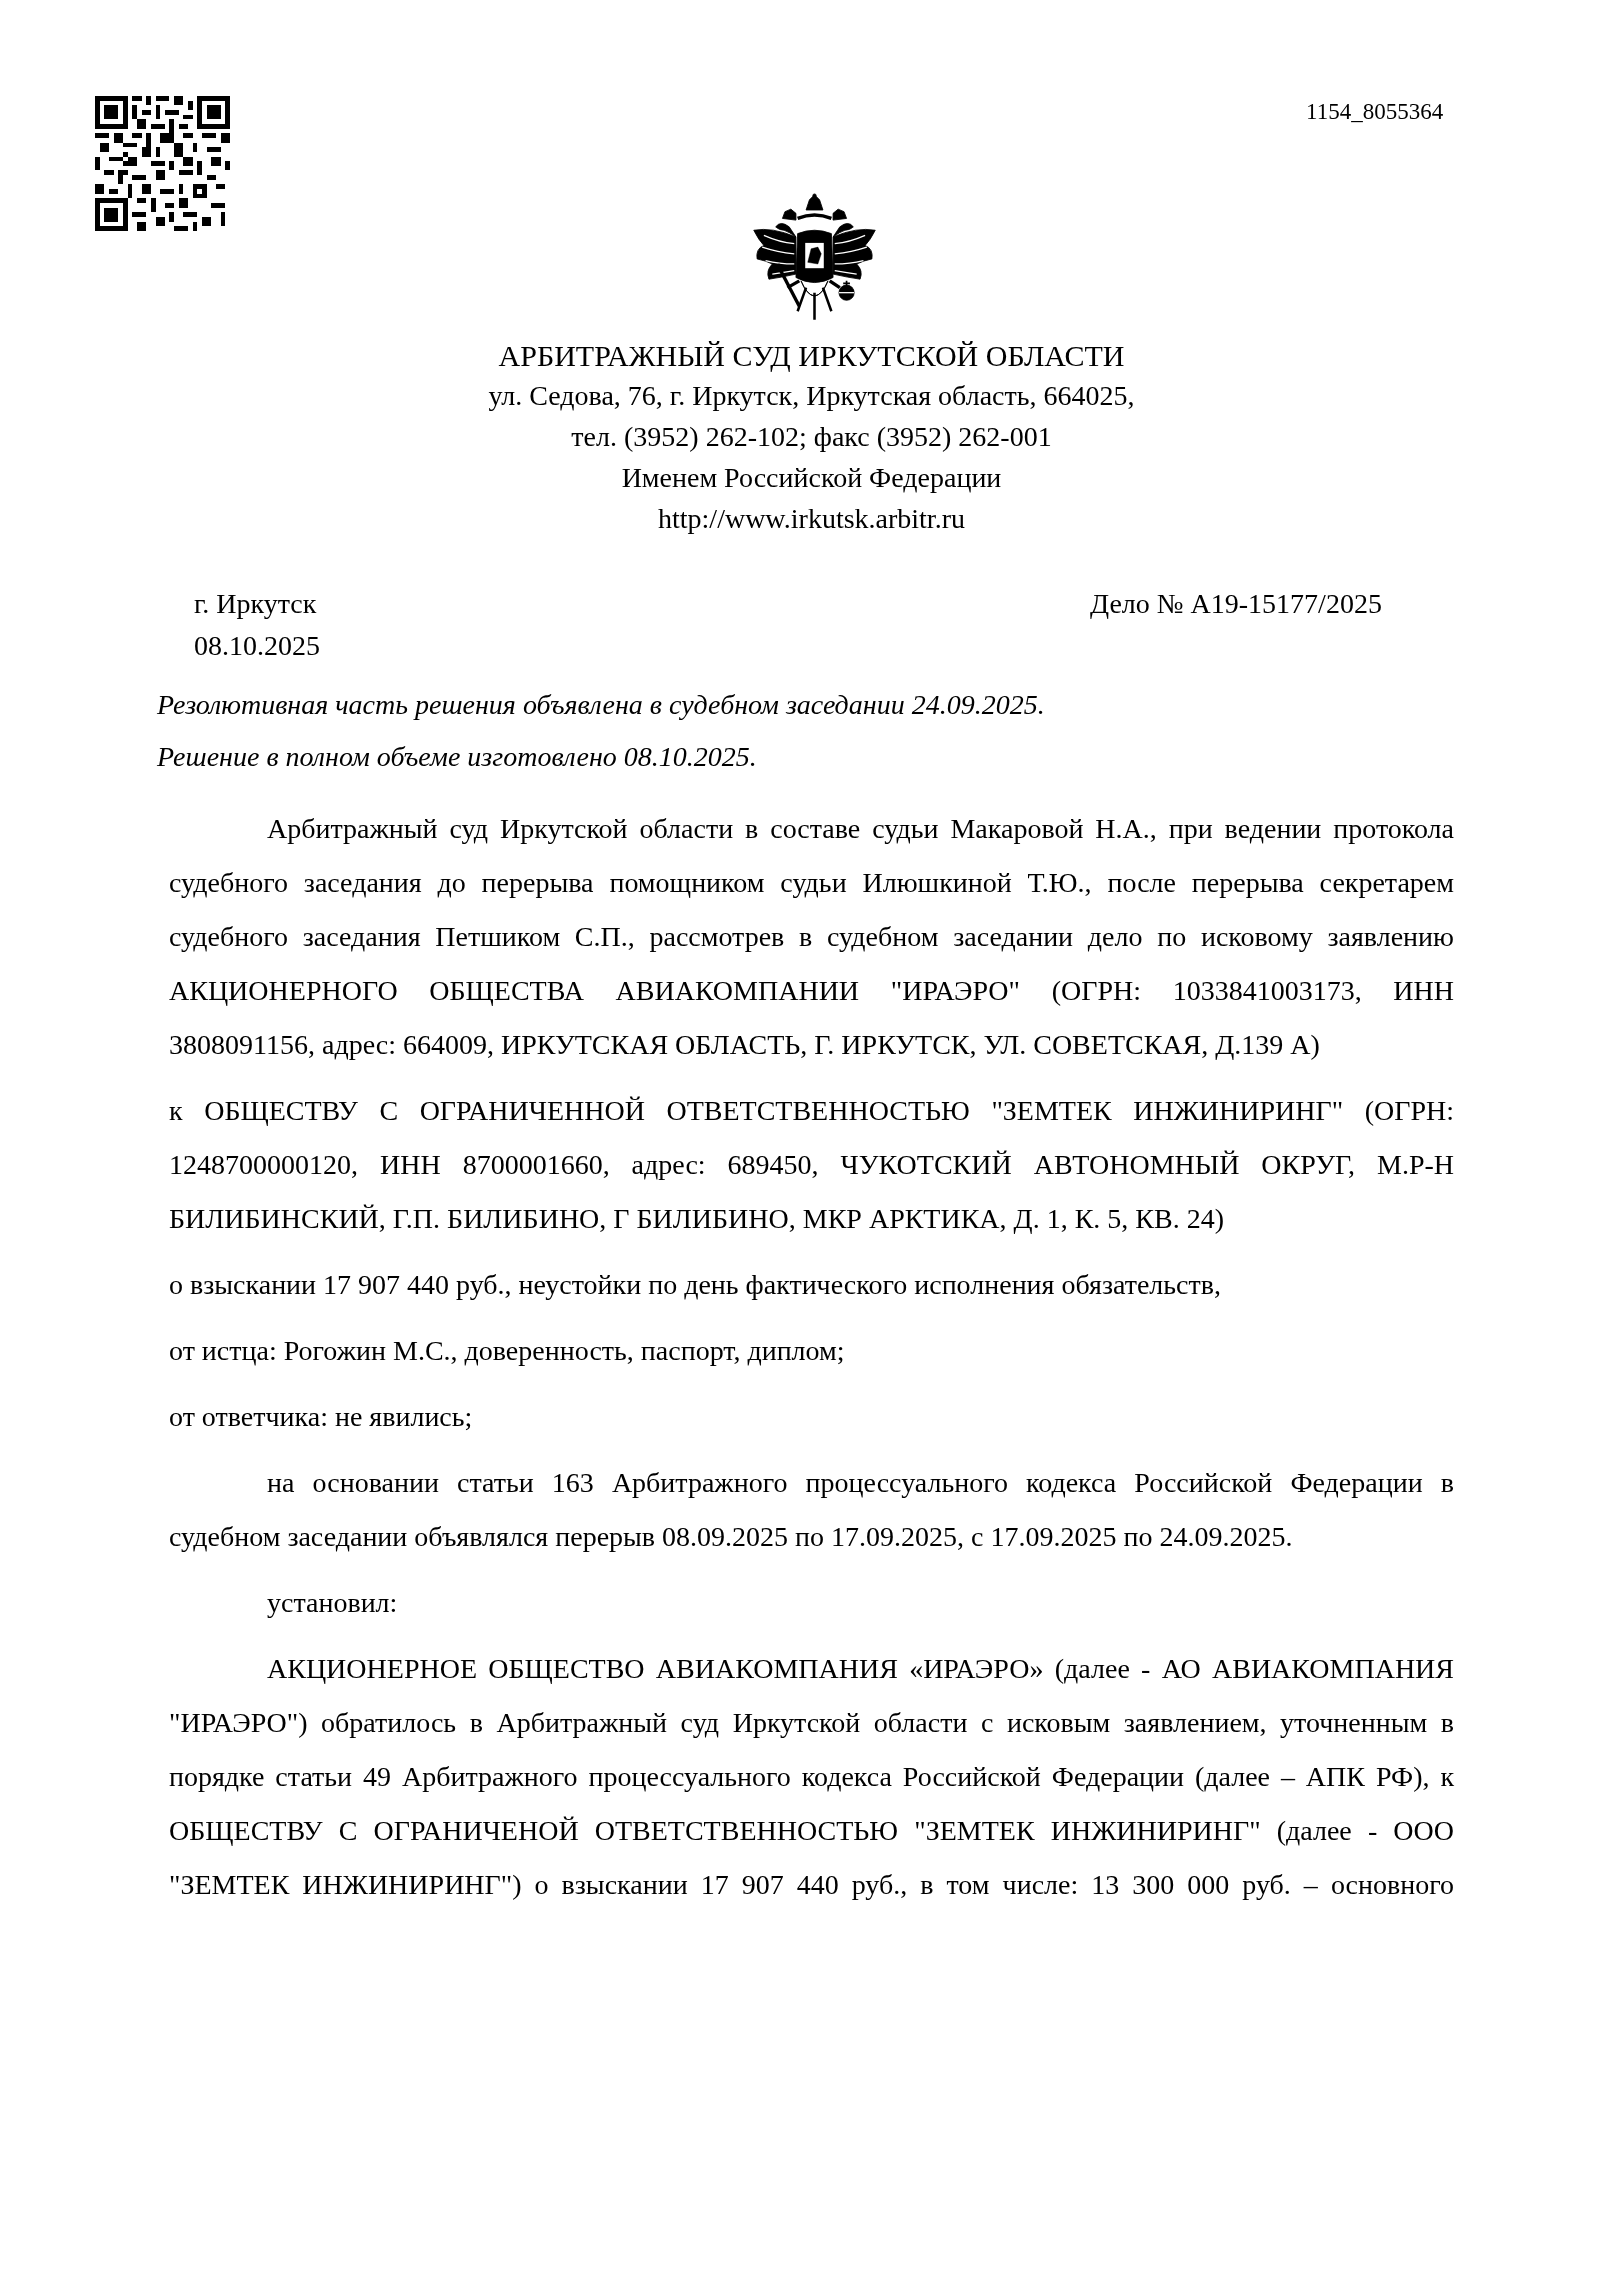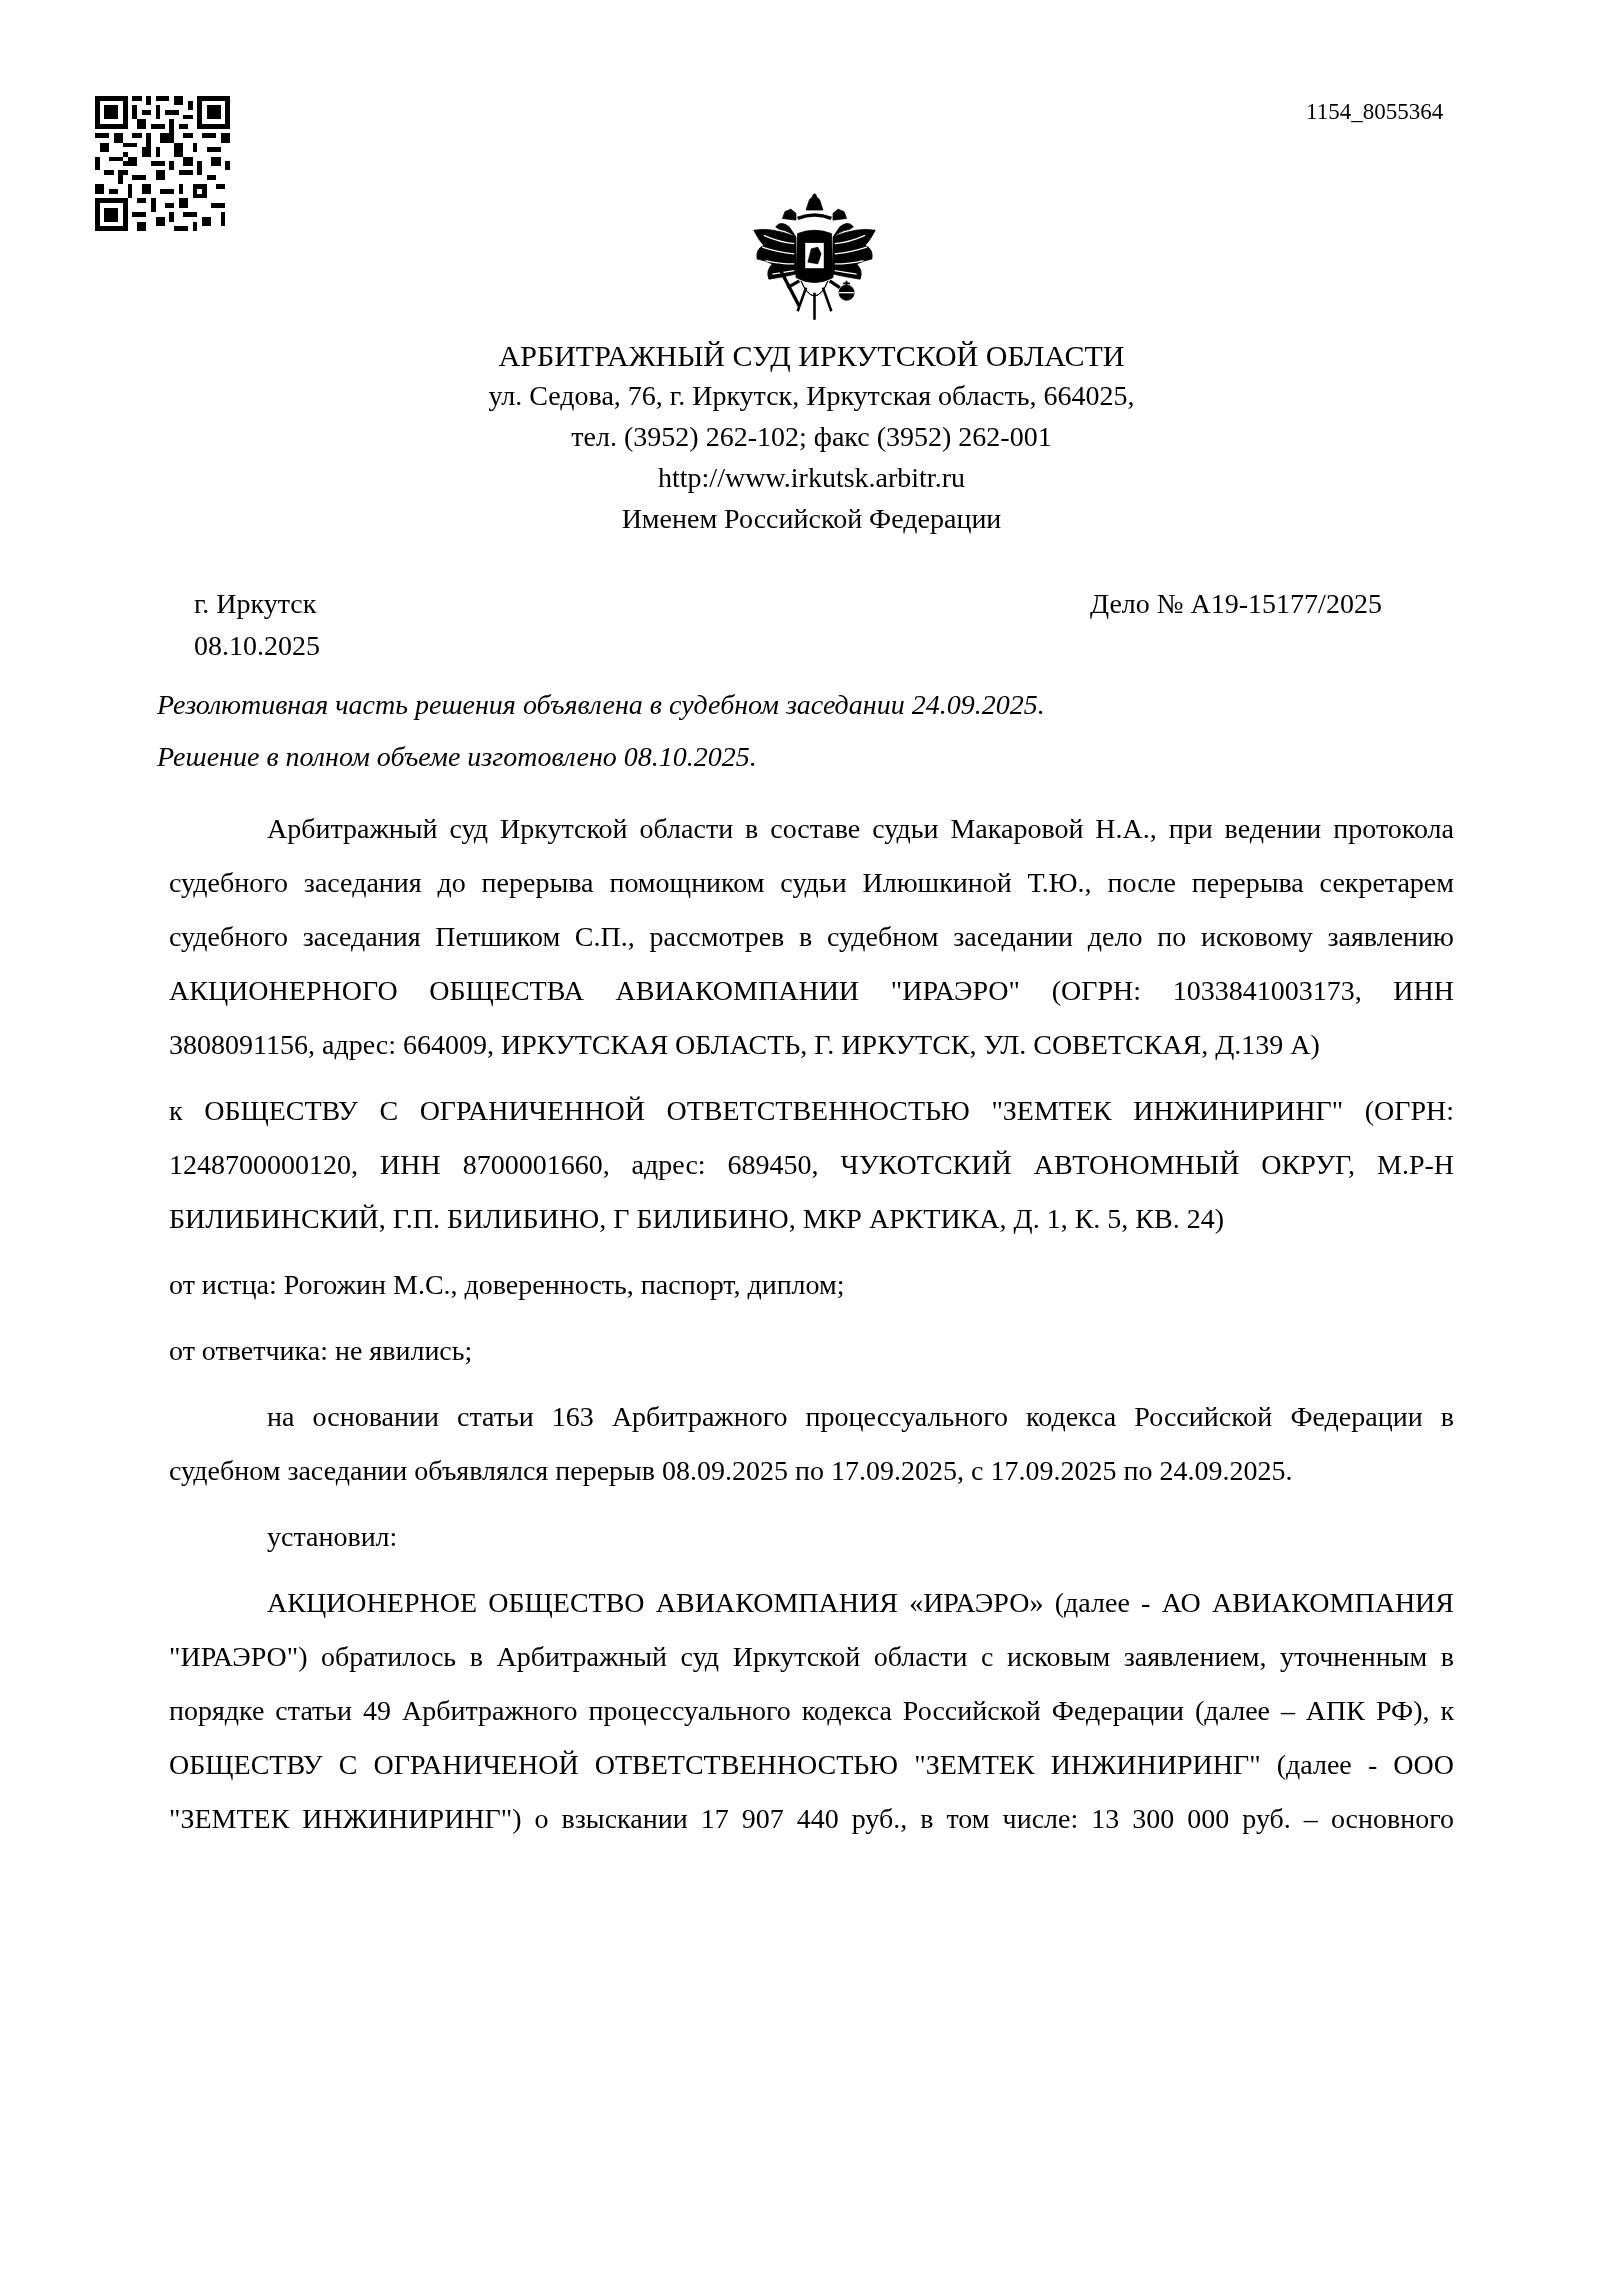--- a/index.html
+++ b/index.html
@@ -254,39 +254,40 @@
 
         <path d="M62 104 L48 112 M98 104 L110 112" stroke-width="4"></path>
       </g>
     </svg>
   </div>
 
   <div class="header">
     <div class="court-name">АРБИТРАЖНЫЙ СУД ИРКУТСКОЙ ОБЛАСТИ</div>
     <div class="hline">ул. Седова, 76, г. Иркутск, Иркутская область, 664025,</div>
     <div class="hline">тел. (3952) 262-102; факс (3952) 262-001</div>
+    <div class="hline">Именем Российской Федерации</div>
     <div class="hline">http://www.irkutsk.arbitr.ru</div>
-    <div class="hline">Именем Российской Федерации</div>
   </div>
 
   <div class="place-date">
     <div>г. Иркутск</div>
     <div>08.10.2025</div>
   </div>
 
   <div class="case-number">Дело № А19-15177/2025</div>
 
   <div class="italic-notes">
     <div>Резолютивная часть решения объявлена в судебном заседании 24.09.2025.</div>
     <div>Решение в полном объеме изготовлено 08.10.2025.</div>
   </div>
 
   <div class="body-text">
     <p class="indent">Арбитражный суд Иркутской области в составе судьи Макаровой Н.А., при ведении протокола судебного заседания до перерыва помощником судьи Илюшкиной Т.Ю., после перерыва секретарем судебного заседания Петшиком С.П., рассмотрев в судебном заседании дело по исковому заявлению АКЦИОНЕРНОГО ОБЩЕСТВА АВИАКОМПАНИИ "ИРАЭРО" (ОГРН: 1033841003173, ИНН 3808091156, адрес: 664009, ИРКУТСКАЯ ОБЛАСТЬ, Г. ИРКУТСК, УЛ. СОВЕТСКАЯ, Д.139 А)</p>
     <p>к ОБЩЕСТВУ С ОГРАНИЧЕННОЙ ОТВЕТСТВЕННОСТЬЮ "ЗЕМТЕК ИНЖИНИРИНГ" (ОГРН: 1248700000120, ИНН 8700001660, адрес: 689450, ЧУКОТСКИЙ АВТОНОМНЫЙ ОКРУГ, М.Р-Н БИЛИБИНСКИЙ, Г.П. БИЛИБИНО, Г БИЛИБИНО, МКР АРКТИКА, Д. 1, К. 5, КВ. 24)</p>
+    <p class="nojust">о взыскании 17 907 440 руб., неустойки по день фактического исполнения обязательств,</p>
     <p class="nojust">от истца: Рогожин М.С., доверенность, паспорт, диплом;</p>
     <p class="nojust">от ответчика: не явились;</p>
     <p class="indent">на основании статьи 163 Арбитражного процессуального кодекса Российской Федерации в судебном заседании объявлялся перерыв 08.09.2025 по 17.09.2025, с 17.09.2025 по 24.09.2025.</p>
     <p class="indent nojust">установил:</p>
     <p class="indent" style="text-align-last: justify;">АКЦИОНЕРНОЕ ОБЩЕСТВО АВИАКОМПАНИЯ «ИРАЭРО» (далее - АО АВИАКОМПАНИЯ "ИРАЭРО") обратилось в Арбитражный суд Иркутской области с исковым заявлением, уточненным в порядке статьи 49 Арбитражного процессуального кодекса Российской Федерации (далее – АПК РФ), к ОБЩЕСТВУ С ОГРАНИЧЕНОЙ ОТВЕТСТВЕННОСТЬЮ "ЗЕМТЕК ИНЖИНИРИНГ" (далее - ООО "ЗЕМТЕК ИНЖИНИРИНГ") о взыскании 17 907 440 руб., в том числе: 13 300 000 руб. – основного</p>
   </div>
 
 </div>
 
 

